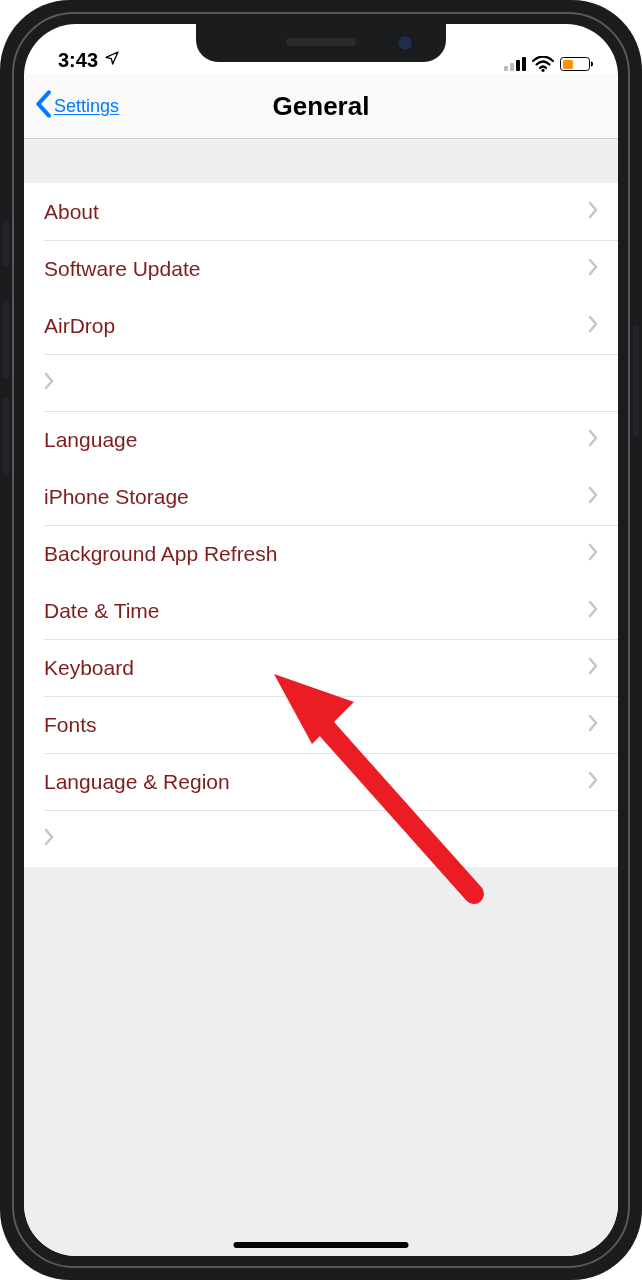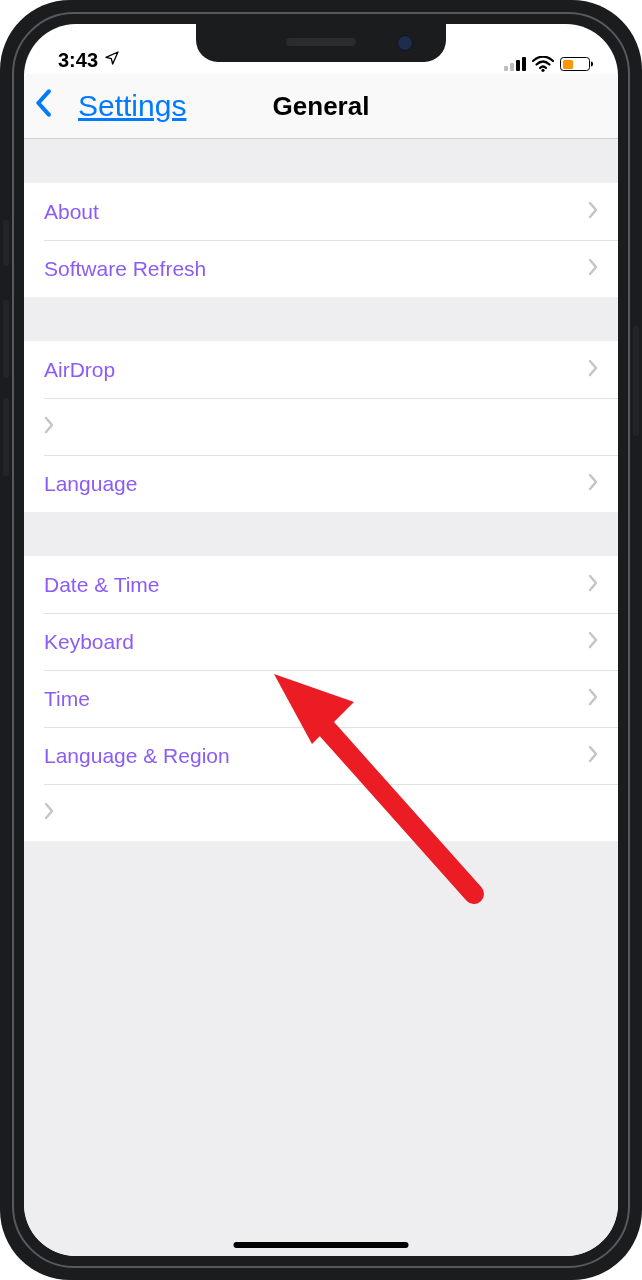--- a/index.html
+++ b/index.html
@@ -95,50 +95,49 @@
       display: flex;
       align-items: center;
       position: relative;
       border-bottom: 1px solid #d0d0d3;
       background: #f9f9f9;
     }
     .back-btn {
       position: absolute; left: 10px;
       display: flex; align-items: center;
       color: #007aff;
-      font-size: 30px;
-      gap: 24px;
+      font-size: 18px;
     }
     .back-chevron { margin-right: 2px; }
     .back-label { text-decoration: underline; text-underline-offset: 2px; }
     .nav-title {
       width: 100%;
       text-align: center;
       font-weight: 600;
       font-size: 26px;
     }
 
     
     .content {
       position: absolute;
       top: 115px;
       left: 0; right: 0; bottom: 0;
       background: #eeeef0;
       overflow: hidden;
     }
-    .group { background: #fff; margin-top: 44px; }
+    .group { background: #fff; }
     .group:first-child { margin-top: 44px; }
     .row {
       display: flex;
       align-items: center;
       height: 57px;
       padding: 0 20px;
       position: relative;
       font-size: 21px;
-      color: #8b5cf6;
+      color: #7f1d1d;
     }
     .row + .row::before {
       content: "";
       position: absolute;
       left: 20px; right: 0; top: 0;
       border-top: 1px solid #e2e2e5;
     }
     .row-label { flex: 1; }
     .chevron { color: #c5c5c8; }
 
@@ -218,21 +217,21 @@
     <div class="content">
 
       <div class="group">
         <div class="row">
           <span class="row-label">About</span>
           <span class="chevron"><svg width="10" height="18" viewBox="0 0 10 18">
                 <path d="M2 2 L8 9 L2 16" stroke="#c5c5c8" stroke-width="2.5" fill="none" stroke-linecap="round" stroke-linejoin="round"></path>
               </svg></span>
         </div>
         <div class="row">
-          <span class="row-label">Software Refresh</span>
+          <span class="row-label">Software Update</span>
           <span class="chevron"><svg width="10" height="18" viewBox="0 0 10 18">
                 <path d="M2 2 L8 9 L2 16" stroke="#c5c5c8" stroke-width="2.5" fill="none" stroke-linecap="round" stroke-linejoin="round"></path>
               </svg></span>
         </div>
       </div>
 
       <div class="group">
         <div class="row">
           <span class="row-label">AirDrop</span>
           <span class="chevron"><svg width="10" height="18" viewBox="0 0 10 18">
@@ -245,36 +244,50 @@
               </svg></span>
         </div>
         <div class="row">
           <span class="row-label">Language</span>
           <span class="chevron"><svg width="10" height="18" viewBox="0 0 10 18">
                 <path d="M2 2 L8 9 L2 16" stroke="#c5c5c8" stroke-width="2.5" fill="none" stroke-linecap="round" stroke-linejoin="round"></path>
               </svg></span>
         </div>
       </div>
 
-
       <div class="group">
         <div class="row">
+          <span class="row-label">iPhone Storage</span>
+          <span class="chevron"><svg width="10" height="18" viewBox="0 0 10 18">
+                <path d="M2 2 L8 9 L2 16" stroke="#c5c5c8" stroke-width="2.5" fill="none" stroke-linecap="round" stroke-linejoin="round"></path>
+              </svg></span>
+        </div>
+        <div class="row">
+          <span class="row-label">Background App Refresh</span>
+          <span class="chevron"><svg width="10" height="18" viewBox="0 0 10 18">
+                <path d="M2 2 L8 9 L2 16" stroke="#c5c5c8" stroke-width="2.5" fill="none" stroke-linecap="round" stroke-linejoin="round"></path>
+              </svg></span>
+        </div>
+      </div>
+
+      <div class="group">
+        <div class="row">
           <span class="row-label">Date &amp; Time</span>
           <span class="chevron"><svg width="10" height="18" viewBox="0 0 10 18">
                 <path d="M2 2 L8 9 L2 16" stroke="#c5c5c8" stroke-width="2.5" fill="none" stroke-linecap="round" stroke-linejoin="round"></path>
               </svg></span>
         </div>
         <div class="row">
           <span class="row-label">Keyboard</span>
           <span class="chevron"><svg width="10" height="18" viewBox="0 0 10 18">
                 <path d="M2 2 L8 9 L2 16" stroke="#c5c5c8" stroke-width="2.5" fill="none" stroke-linecap="round" stroke-linejoin="round"></path>
               </svg></span>
         </div>
         <div class="row">
-          <span class="row-label">Time</span>
+          <span class="row-label">Fonts</span>
           <span class="chevron"><svg width="10" height="18" viewBox="0 0 10 18">
                 <path d="M2 2 L8 9 L2 16" stroke="#c5c5c8" stroke-width="2.5" fill="none" stroke-linecap="round" stroke-linejoin="round"></path>
               </svg></span>
         </div>
         <div class="row">
           <span class="row-label">Language &amp; Region</span>
           <span class="chevron"><svg width="10" height="18" viewBox="0 0 10 18">
                 <path d="M2 2 L8 9 L2 16" stroke="#c5c5c8" stroke-width="2.5" fill="none" stroke-linecap="round" stroke-linejoin="round"></path>
               </svg></span>
         </div>

